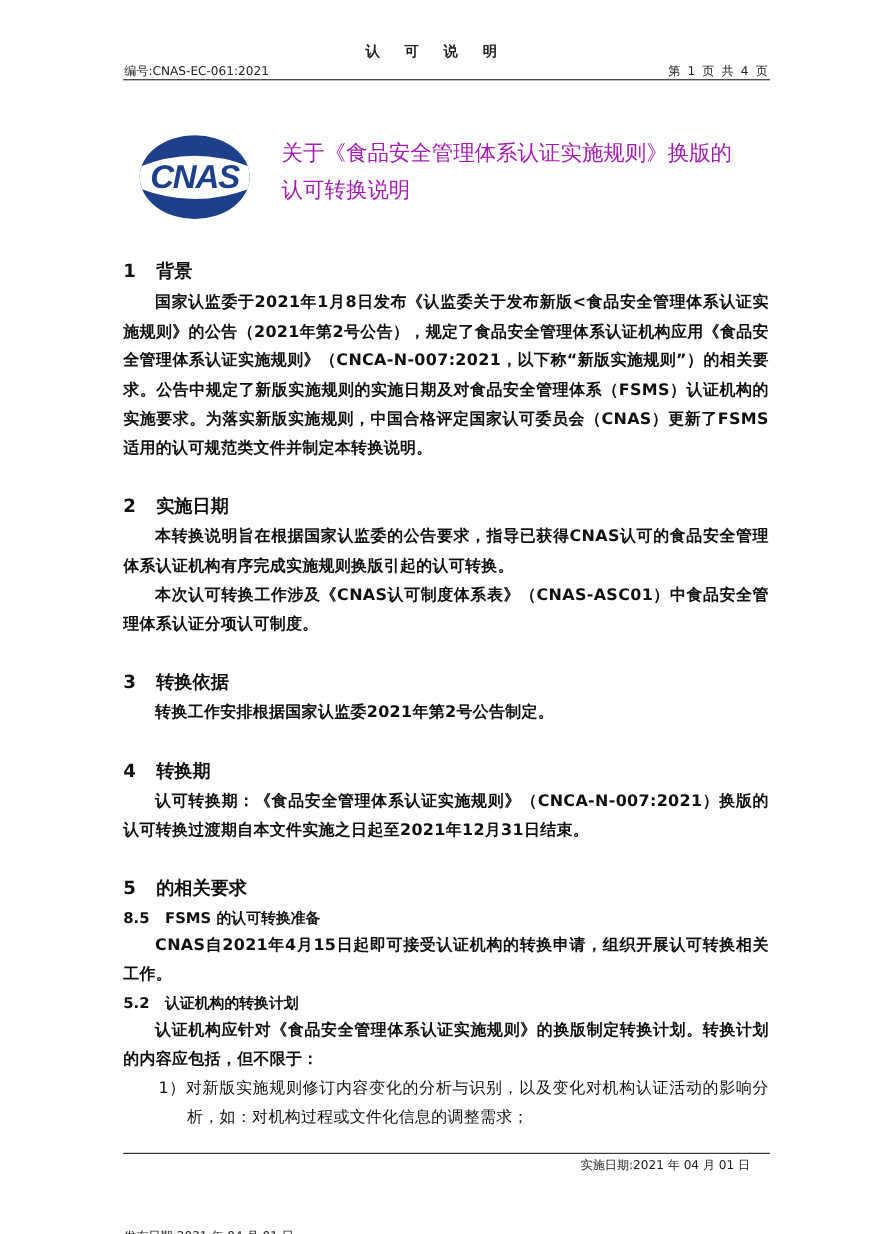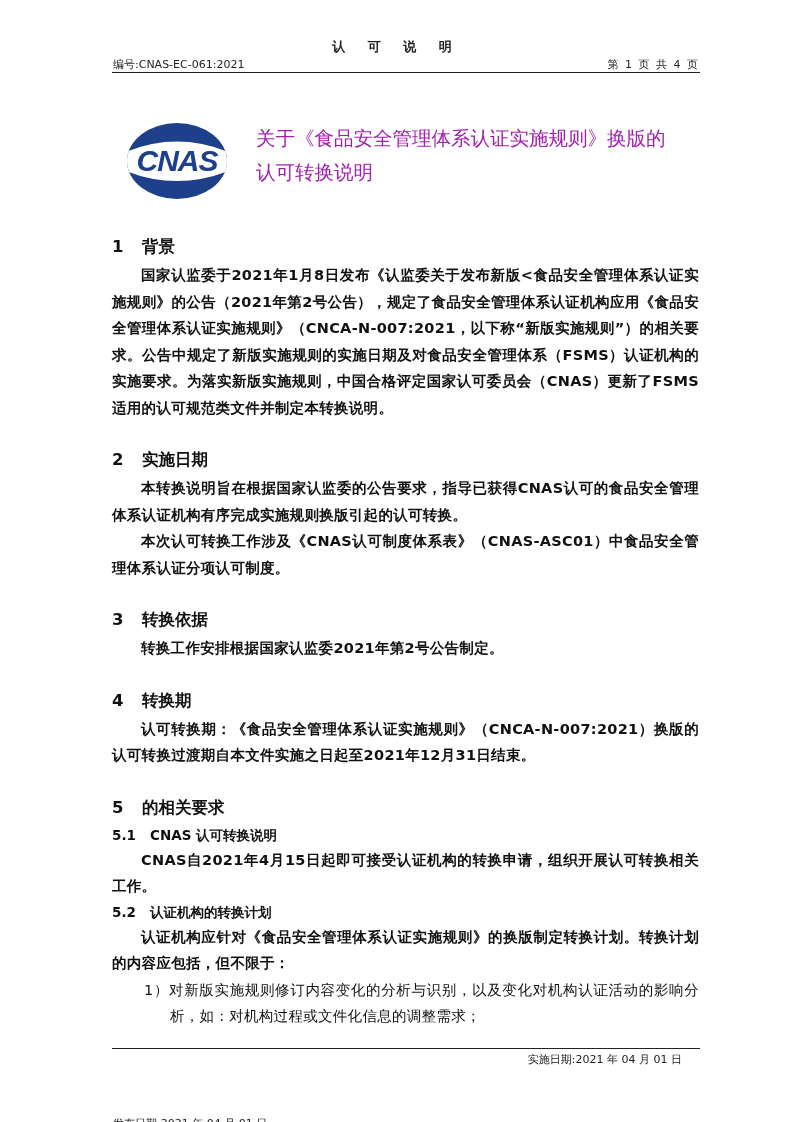--- a/index.html
+++ b/index.html
@@ -98,21 +98,21 @@
   </div>
   <p class="p">认可转换期：《食品安全管理体系认证实施规则》（CNCA-N-007:2021）换版的认可转换过渡期自本文件实施之日起至2021年12月31日结束。</p>
 
   <div class="gap-lg"></div>
 
   <div class="h1">
     <span class="num">5</span><span>的相关要求</span>
   </div>
 
   <div class="h2">
-    <span class="num">5.1</span><span>CNAS 认可转换说明</span>
+    <span class="num">8.5</span><span>FSMS 的认可转换准备</span>
   </div>
   <p class="p">CNAS自2021年4月15日起即可接受认证机构的转换申请，组织开展认可转换相关工作。</p>
 
   <div class="h2">
     <span class="num">5.2</span><span>认证机构的转换计划</span>
   </div>
   <p class="p">认证机构应针对《食品安全管理体系认证实施规则》的换版制定转换计划。转换计划的内容应包括，但不限于：</p>
   <p class="li">1）对新版实施规则修订内容变化的分析与识别，以及变化对机构认证活动的影响分析，如：对机构过程或文件化信息的调整需求；</p>
 </div>
 

